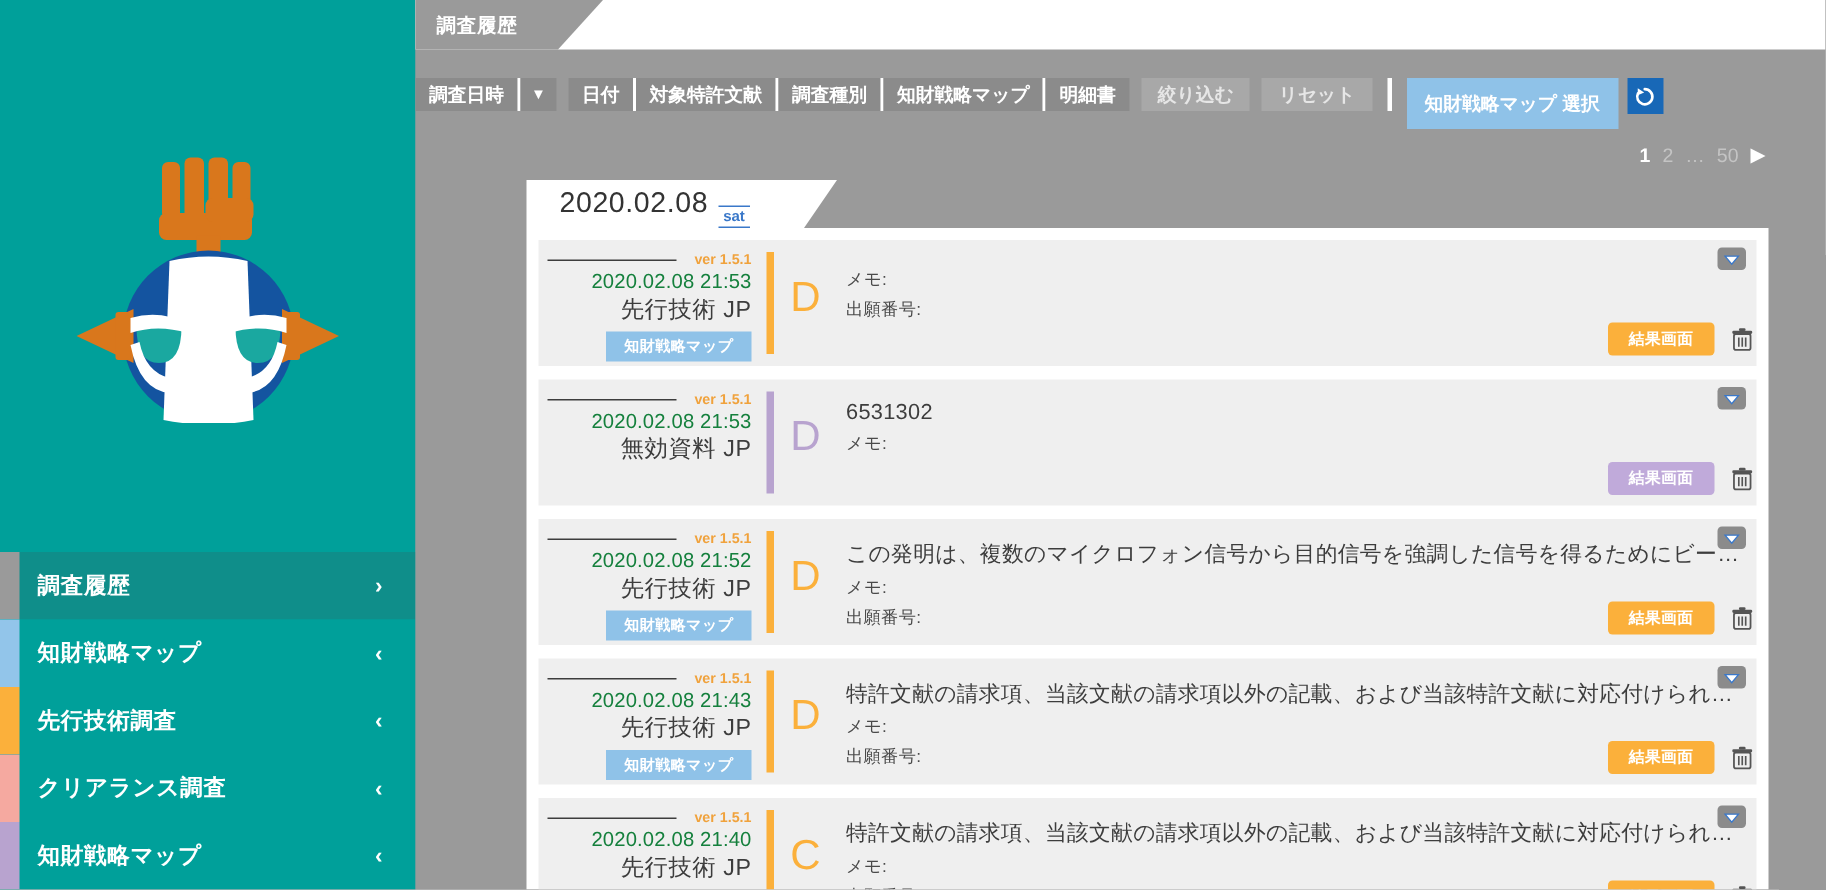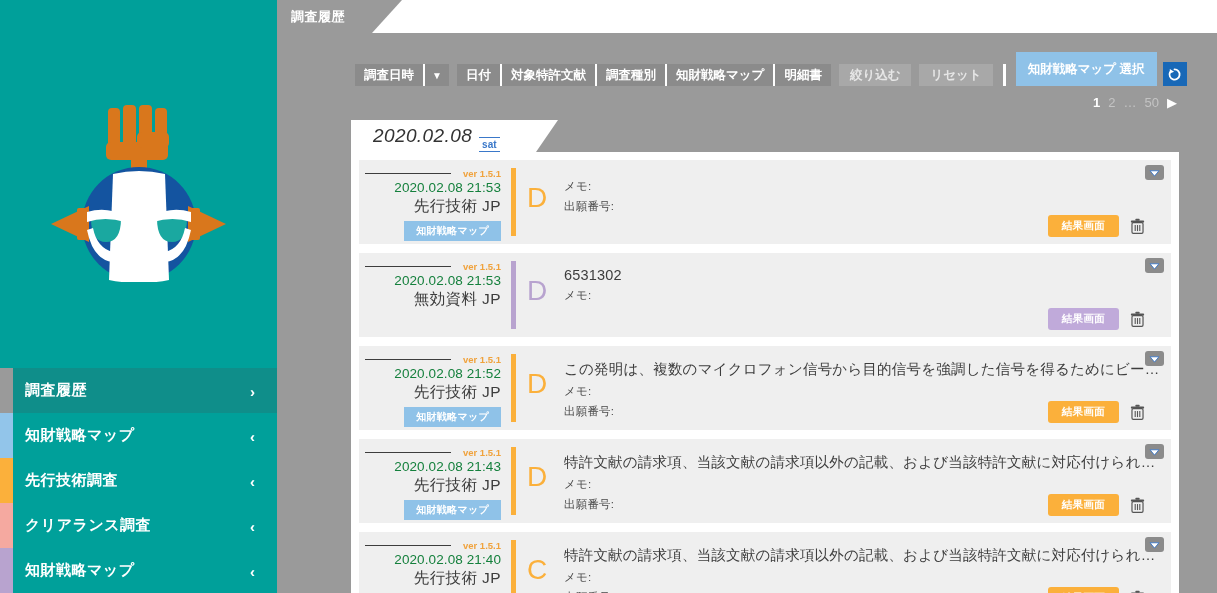--- a/index.html
+++ b/index.html
@@ -76,22 +76,21 @@
     border-top: 33px solid #9a9a9a;
     border-right: 30px solid transparent;
   }
 
   
   #toolbar {
     position: absolute; left: 0; top: 55px; width: 940px; height: 28px;
     display: flex; align-items: center;
   }
   .tb-group {
-    display: flex; align-items: flex-end;
-    margin-left: 78px;
+    display: flex; align-items: flex-start;
   }
   .tb-btn {
     height: 22px;
     display: flex; align-items: center; justify-content: center;
     padding: 0 9px;
     color: #ffffff; font-size: 12.5px; font-weight: bold;
     background: #8b8b8b;
     cursor: pointer; white-space: nowrap;
   }
   .tb-sep { width: 2px; height: 22px; background: #ffffff; }
@@ -142,21 +141,20 @@
   }
   #date-slant {
     position: absolute; left: 259px; top: 120px;
     width: 0; height: 0;
     border-top: 32px solid #ffffff;
     border-right: 22px solid transparent;
   }
   #date-text {
     margin-left: 22px; font-size: 19px; color: #333333;
     letter-spacing: .4px;
-    font-style: italic;
   }
   #date-dow {
     margin-left: 7px; font-size: 10px; color: #3a78c9;
     border-top: 1.5px solid #3a78c9;
     border-bottom: 1.5px solid #3a78c9;
     padding: 1px 3px; font-weight: bold; margin-top: 16px;
   }
 
   
   #list-panel {
@@ -214,21 +212,21 @@
   }
   .c-title {
     font-size: 14.5px; color: #3d3d3d;
     white-space: nowrap; overflow: hidden; text-overflow: ellipsis;
     letter-spacing: .2px;
   }
   .c-meta {
     font-size: 11.5px; color: #4a4a4a; margin-top: 5px; letter-spacing: .2px;
   }
   .card-actions {
-    position: absolute; right: 24px; bottom: 7px;
+    position: absolute; right: 0; bottom: 7px;
     display: flex; align-items: center; gap: 9px;
   }
   .badge-result {
     background: #fbb03b; color: #ffffff;
     font-size: 10.5px; font-weight: bold;
     padding: 4px 14px; border-radius: 3px; cursor: pointer;
     letter-spacing: .3px;
   }
   .trash {
     width: 19px; height: 19px; cursor: pointer;

